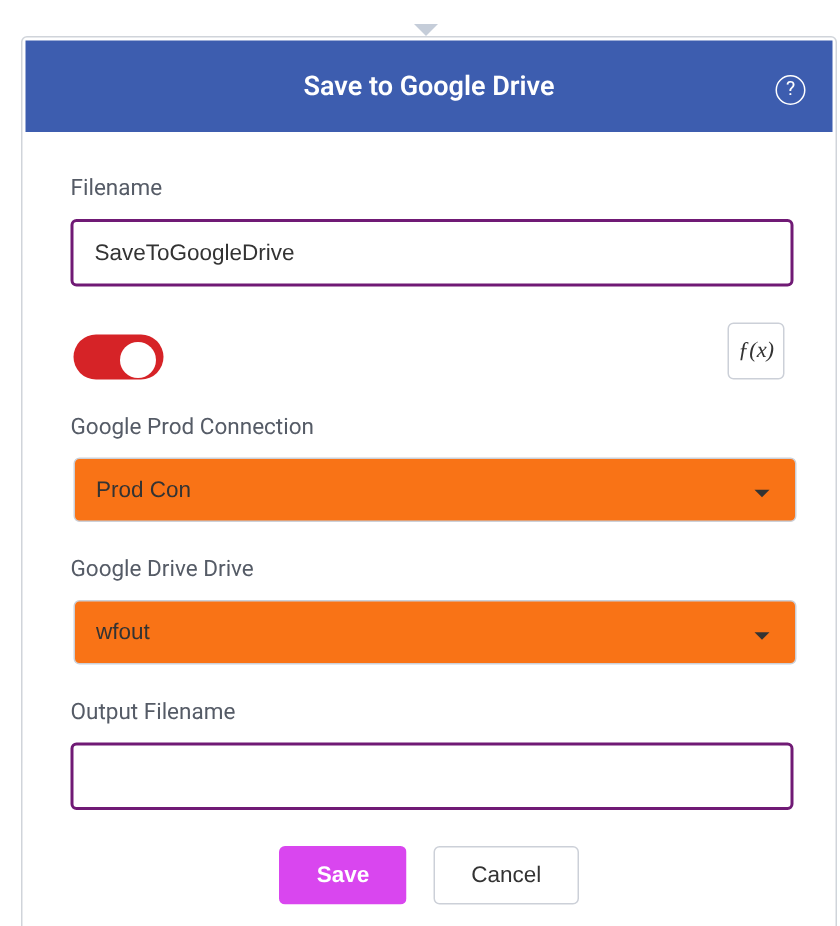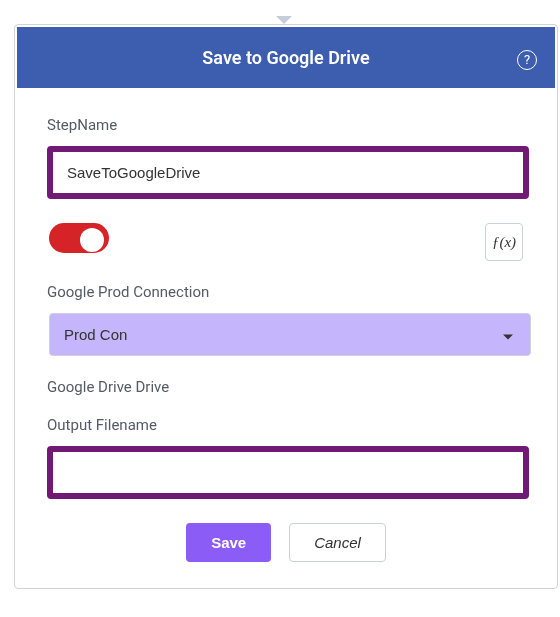--- a/index.html
+++ b/index.html
@@ -71,27 +71,27 @@
       display: block;
       font-size: 15px;
       color: #555b66;
       margin-bottom: 10px;
     }
     .text-input {
       width: 100%;
       padding: 12px 14px;
       font-size: 15px;
       color: #333;
-      border: 6px solid #701a75;
+      border: 2px solid #701a75;
       border-radius: 4px;
       outline: none;
     }
     .enabled-row {
       display: flex;
-      align-items: flex-start;
+      align-items: flex-end;
       justify-content: space-between;
     }
     .toggle {
       width: 60px;
       height: 30px;
       background: #d62327;
       border-radius: 15px;
       position: relative;
       cursor: pointer;
     }
@@ -123,21 +123,21 @@
       position: relative;
       width: 100%;
     }
     .select-field {
       width: 100%;
       padding: 12px 36px 12px 14px;
       font-size: 15px;
       color: #333;
       border: 1px solid #ccd0d8;
       border-radius: 4px;
-      background: #c4b5fd;
+      background: #f97316;
       appearance: none;
       -webkit-appearance: none;
       cursor: pointer;
       outline: none;
     }
     .select-caret {
       position: absolute;
       right: 14px;
       top: 50%;
       transform: translateY(-50%);
@@ -155,50 +155,49 @@
       margin-top: 8px;
     }
     .btn {
       padding: 10px 24px;
       font-size: 15px;
       border-radius: 4px;
       cursor: pointer;
       border: 1px solid transparent;
     }
     .btn-primary {
-      background: #8b5cf6;
+      background: #d946ef;
       color: #fff;
       font-weight: 600;
     }
     .btn-secondary {
       background: #fff;
       color: #333;
       border-color: #ccd0d8;
-      font-style: italic;
     }
   </style>
 </head>
 <body>
 
 <div class="connector">
   <div class="chevron-down"></div>
 </div>
 
 <div class="card">
   <div class="card-header">
     <span class="card-header-title">Save to Google Drive</span>
     <div class="help-icon">
       <span>?</span>
     </div>
   </div>
 
   <div class="card-body">
 
     <div class="form-group">
-      <label class="form-label">StepName</label>
+      <label class="form-label">Filename</label>
       <input type="text" class="text-input" value="SaveToGoogleDrive" style="">
     </div>
 
     <div class="form-group">
       <div class="enabled-row">
         <div class="toggle">
           <div class="toggle-knob"></div>
         </div>
         <button class="fx-button">ƒ(x)</button>
       </div>
@@ -209,20 +208,26 @@
       <div class="select-wrap">
         <select class="select-field">
           <option>Prod Con</option>
         </select>
         <div class="select-caret"></div>
       </div>
     </div>
 
     <div class="form-group">
       <label class="form-label">Google Drive Drive</label>
+      <div class="select-wrap">
+        <select class="select-field">
+          <option>wfout</option>
+        </select>
+        <div class="select-caret"></div>
+      </div>
     </div>
 
     <div class="form-group">
       <label class="form-label">Output Filename</label>
       <input type="text" class="text-input" value="" style="">
     </div>
 
     <div class="actions">
       <button class="btn btn-primary">Save</button>
       <button class="btn btn-secondary">Cancel</button>

